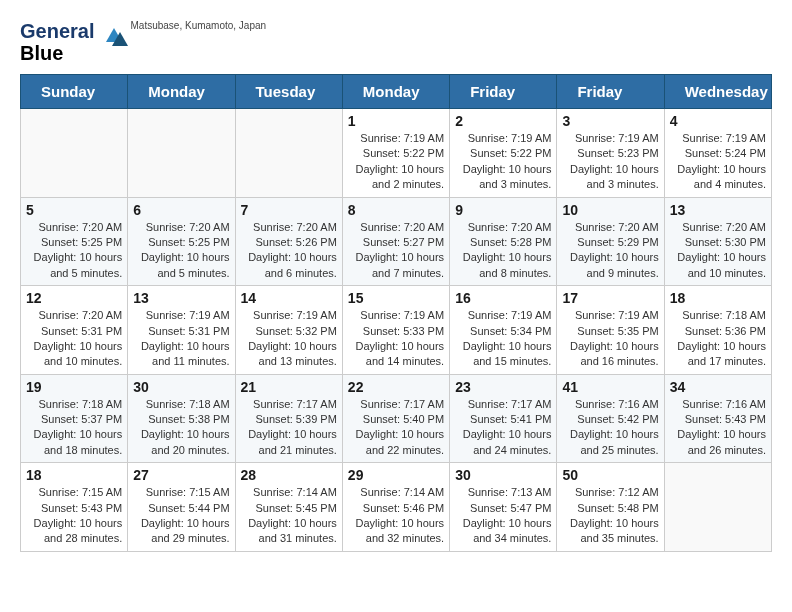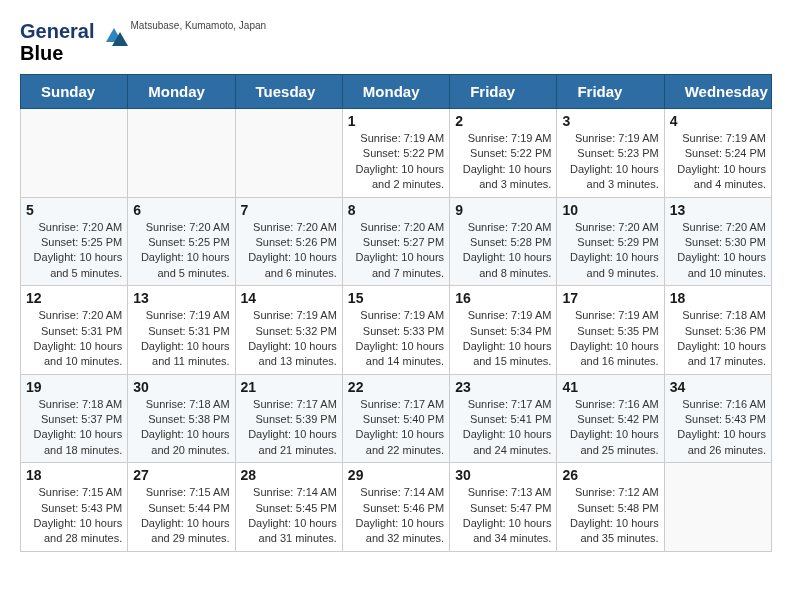--- a/index.html
+++ b/index.html
@@ -241,19 +241,19 @@
         </td>
         <td>
           <span class="day-number">29</span>
           <div class="day-info">Sunrise: 7:14 AM<br>Sunset: 5:46 PM<br>Daylight: 10 hours and 32 minutes.</div>
         </td>
         <td>
           <span class="day-number">30</span>
           <div class="day-info">Sunrise: 7:13 AM<br>Sunset: 5:47 PM<br>Daylight: 10 hours and 34 minutes.</div>
         </td>
         <td>
-          <span class="day-number">26</span>
+          <span class="day-number">50</span>
           <div class="day-info">Sunrise: 7:12 AM<br>Sunset: 5:48 PM<br>Daylight: 10 hours and 35 minutes.</div>
         </td>
         <td class="empty-cell"></td>
       </tr>
     </tbody>
 </table>
 
 </body></html>

